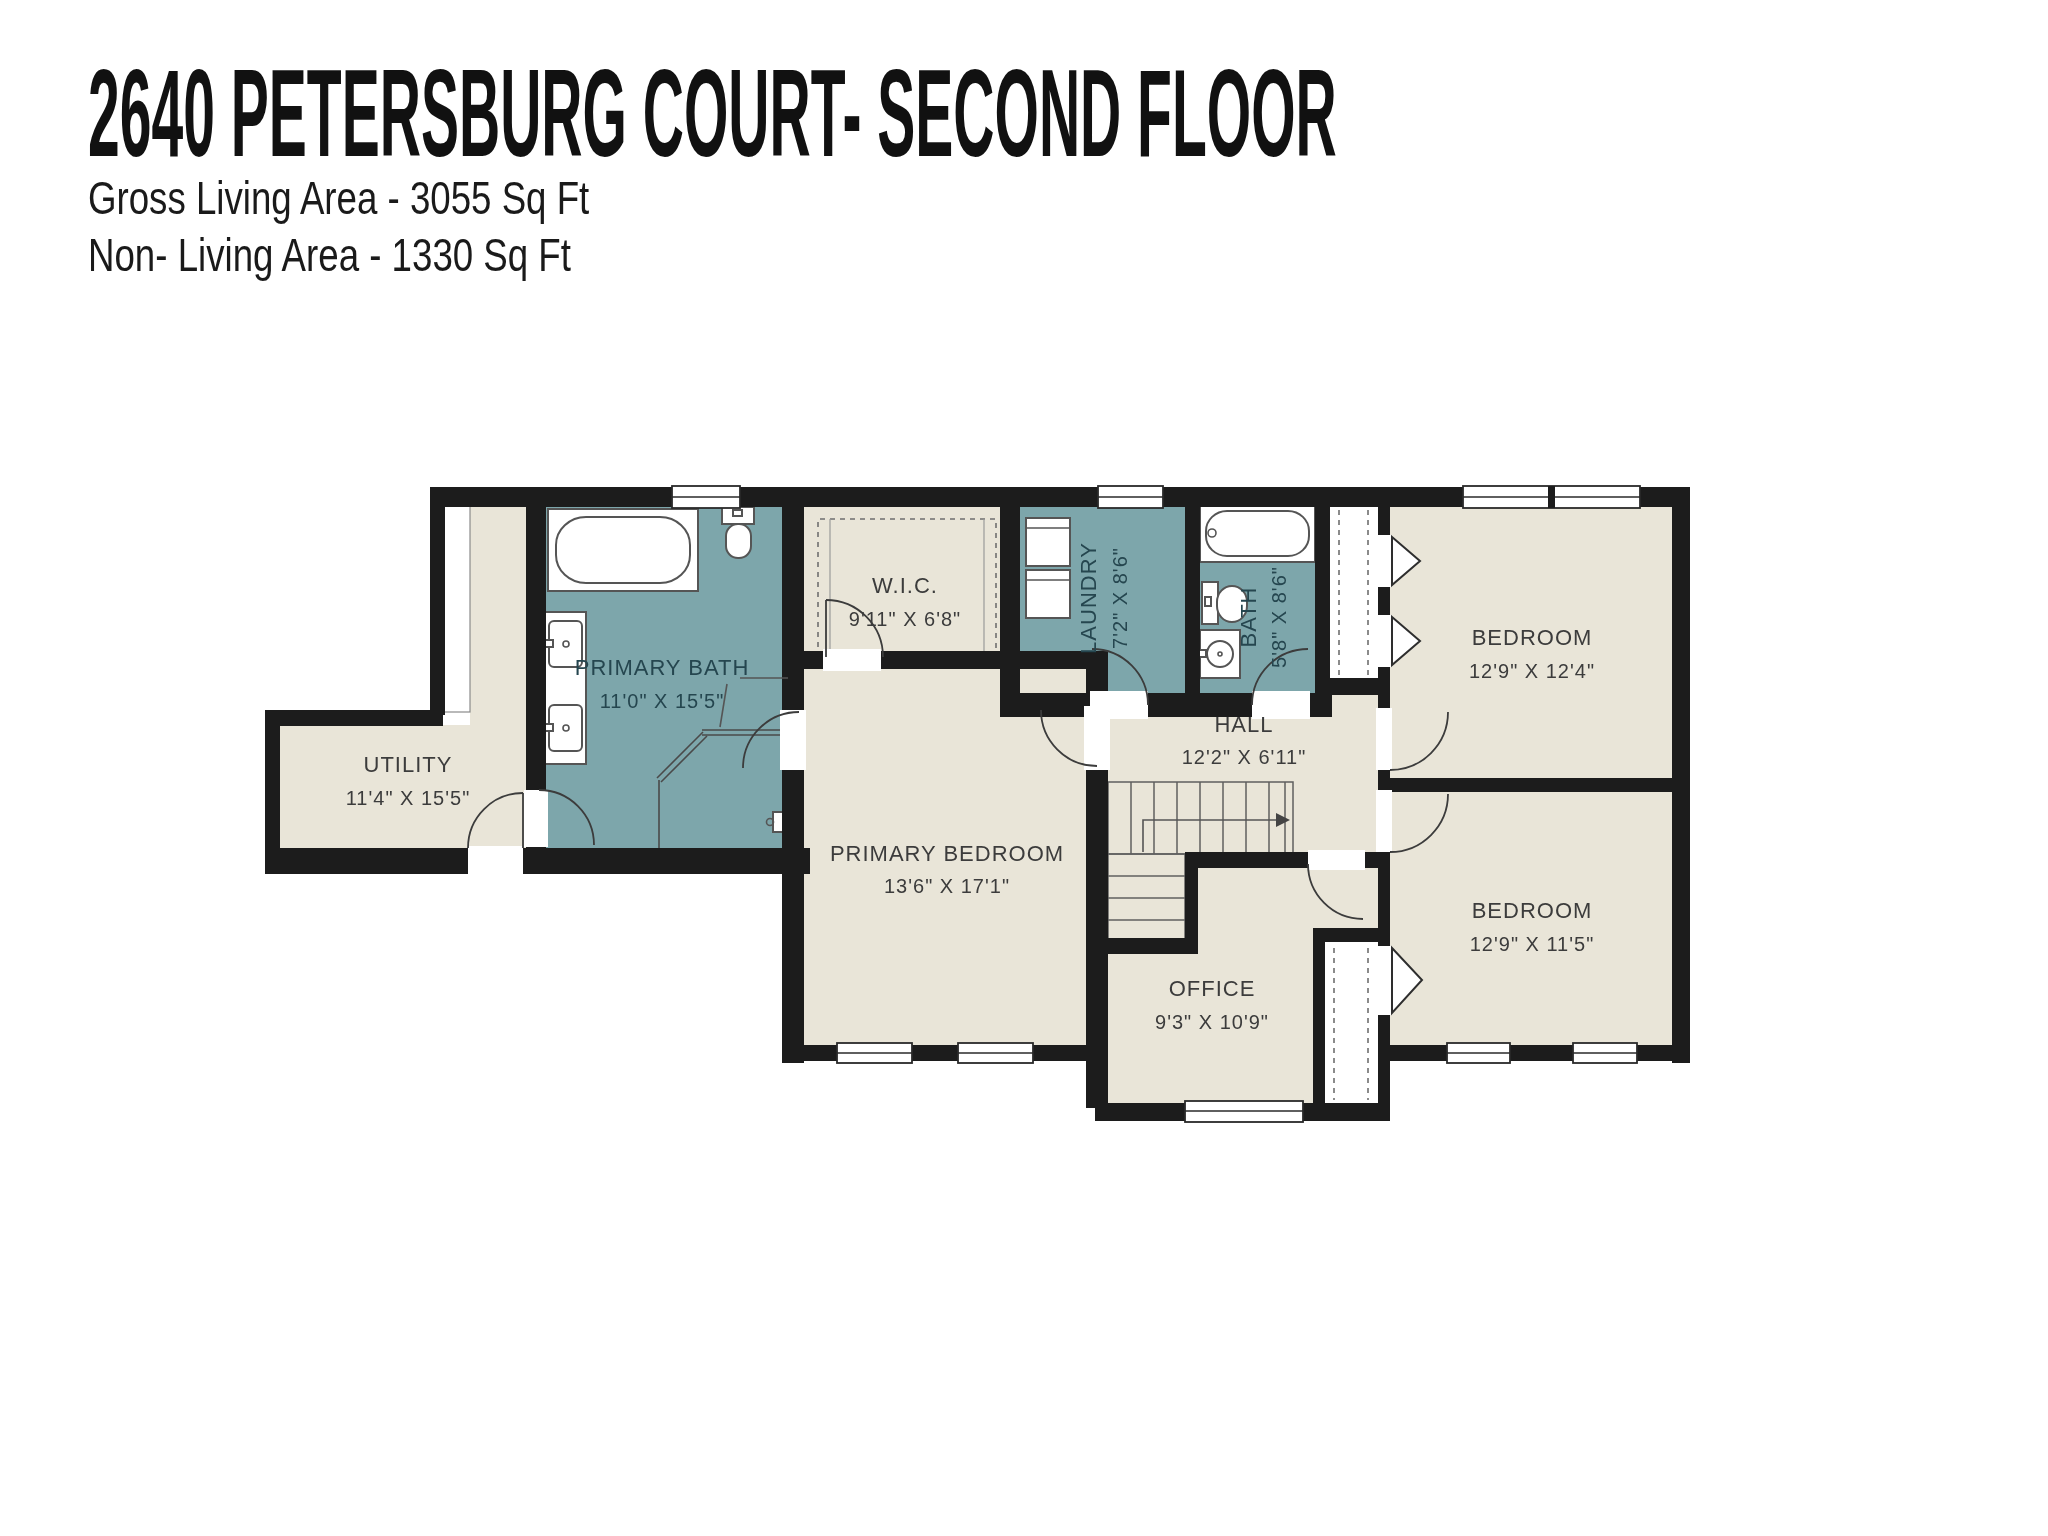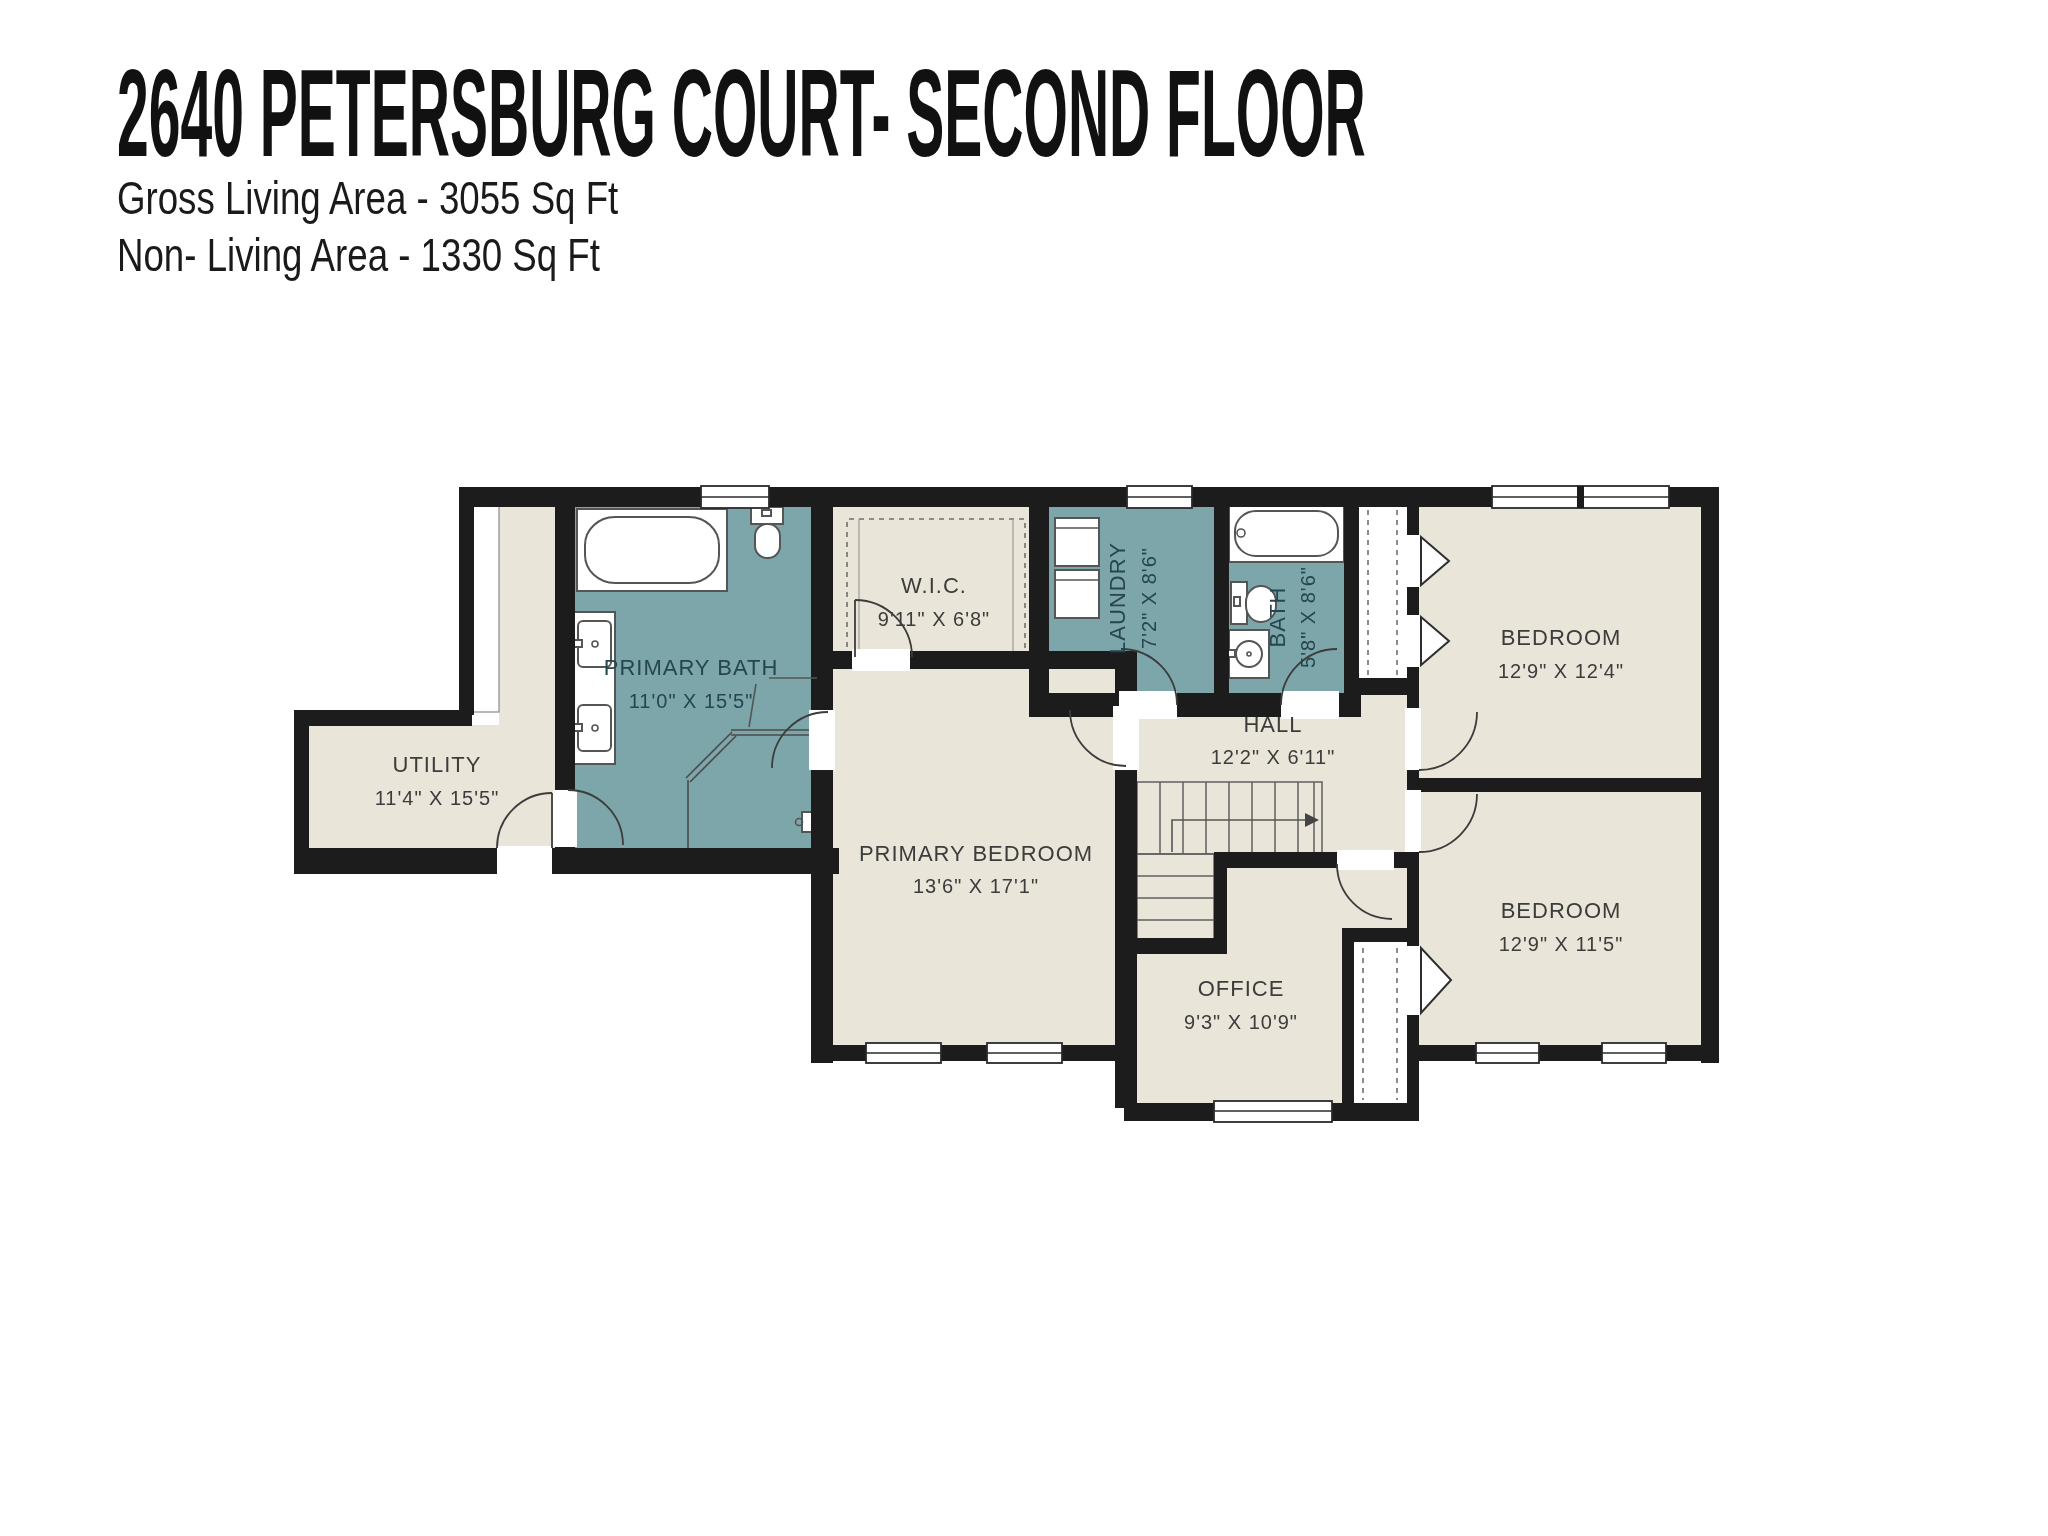--- a/index.html
+++ b/index.html
@@ -1,17 +1,17 @@
 <!DOCTYPE html>
 <html style="--floor-beige: #e9e5d8; --floor-teal: #7da6ab; --wall: #1c1c1c; --label-dark: #3c3c3c; --label-teal: #25464f; --fixture: #555555;"><head>
 <meta charset="utf-8">
 <style>
   html,body{margin:0;padding:0;background:#fff;}
   #stage{position:relative;width:1752px;height:1536px;background:#fff;overflow:hidden;
-         font-family:"Liberation Sans",sans-serif;margin-left:29px;}
+         font-family:"Liberation Sans",sans-serif;}
   .title{position:absolute;left:88px;top:42px;font-size:124px;font-weight:bold;color:#111;
          white-space:nowrap;transform:scaleX(0.46);transform-origin:0 0;letter-spacing:0;}
   .stat{position:absolute;left:88px;font-size:47px;color:#1a1a1a;white-space:nowrap;
         transform:scaleX(0.78);transform-origin:0 0;}
   #stat1{top:170px;} #stat2{top:227px;}
   svg{position:absolute;left:0;top:0;}
   .w{fill:var(--wall);}            
   .fb{fill:var(--floor-beige);}    
   .ft{fill:var(--floor-teal);}     
   .fw{fill:#ffffff;}               

